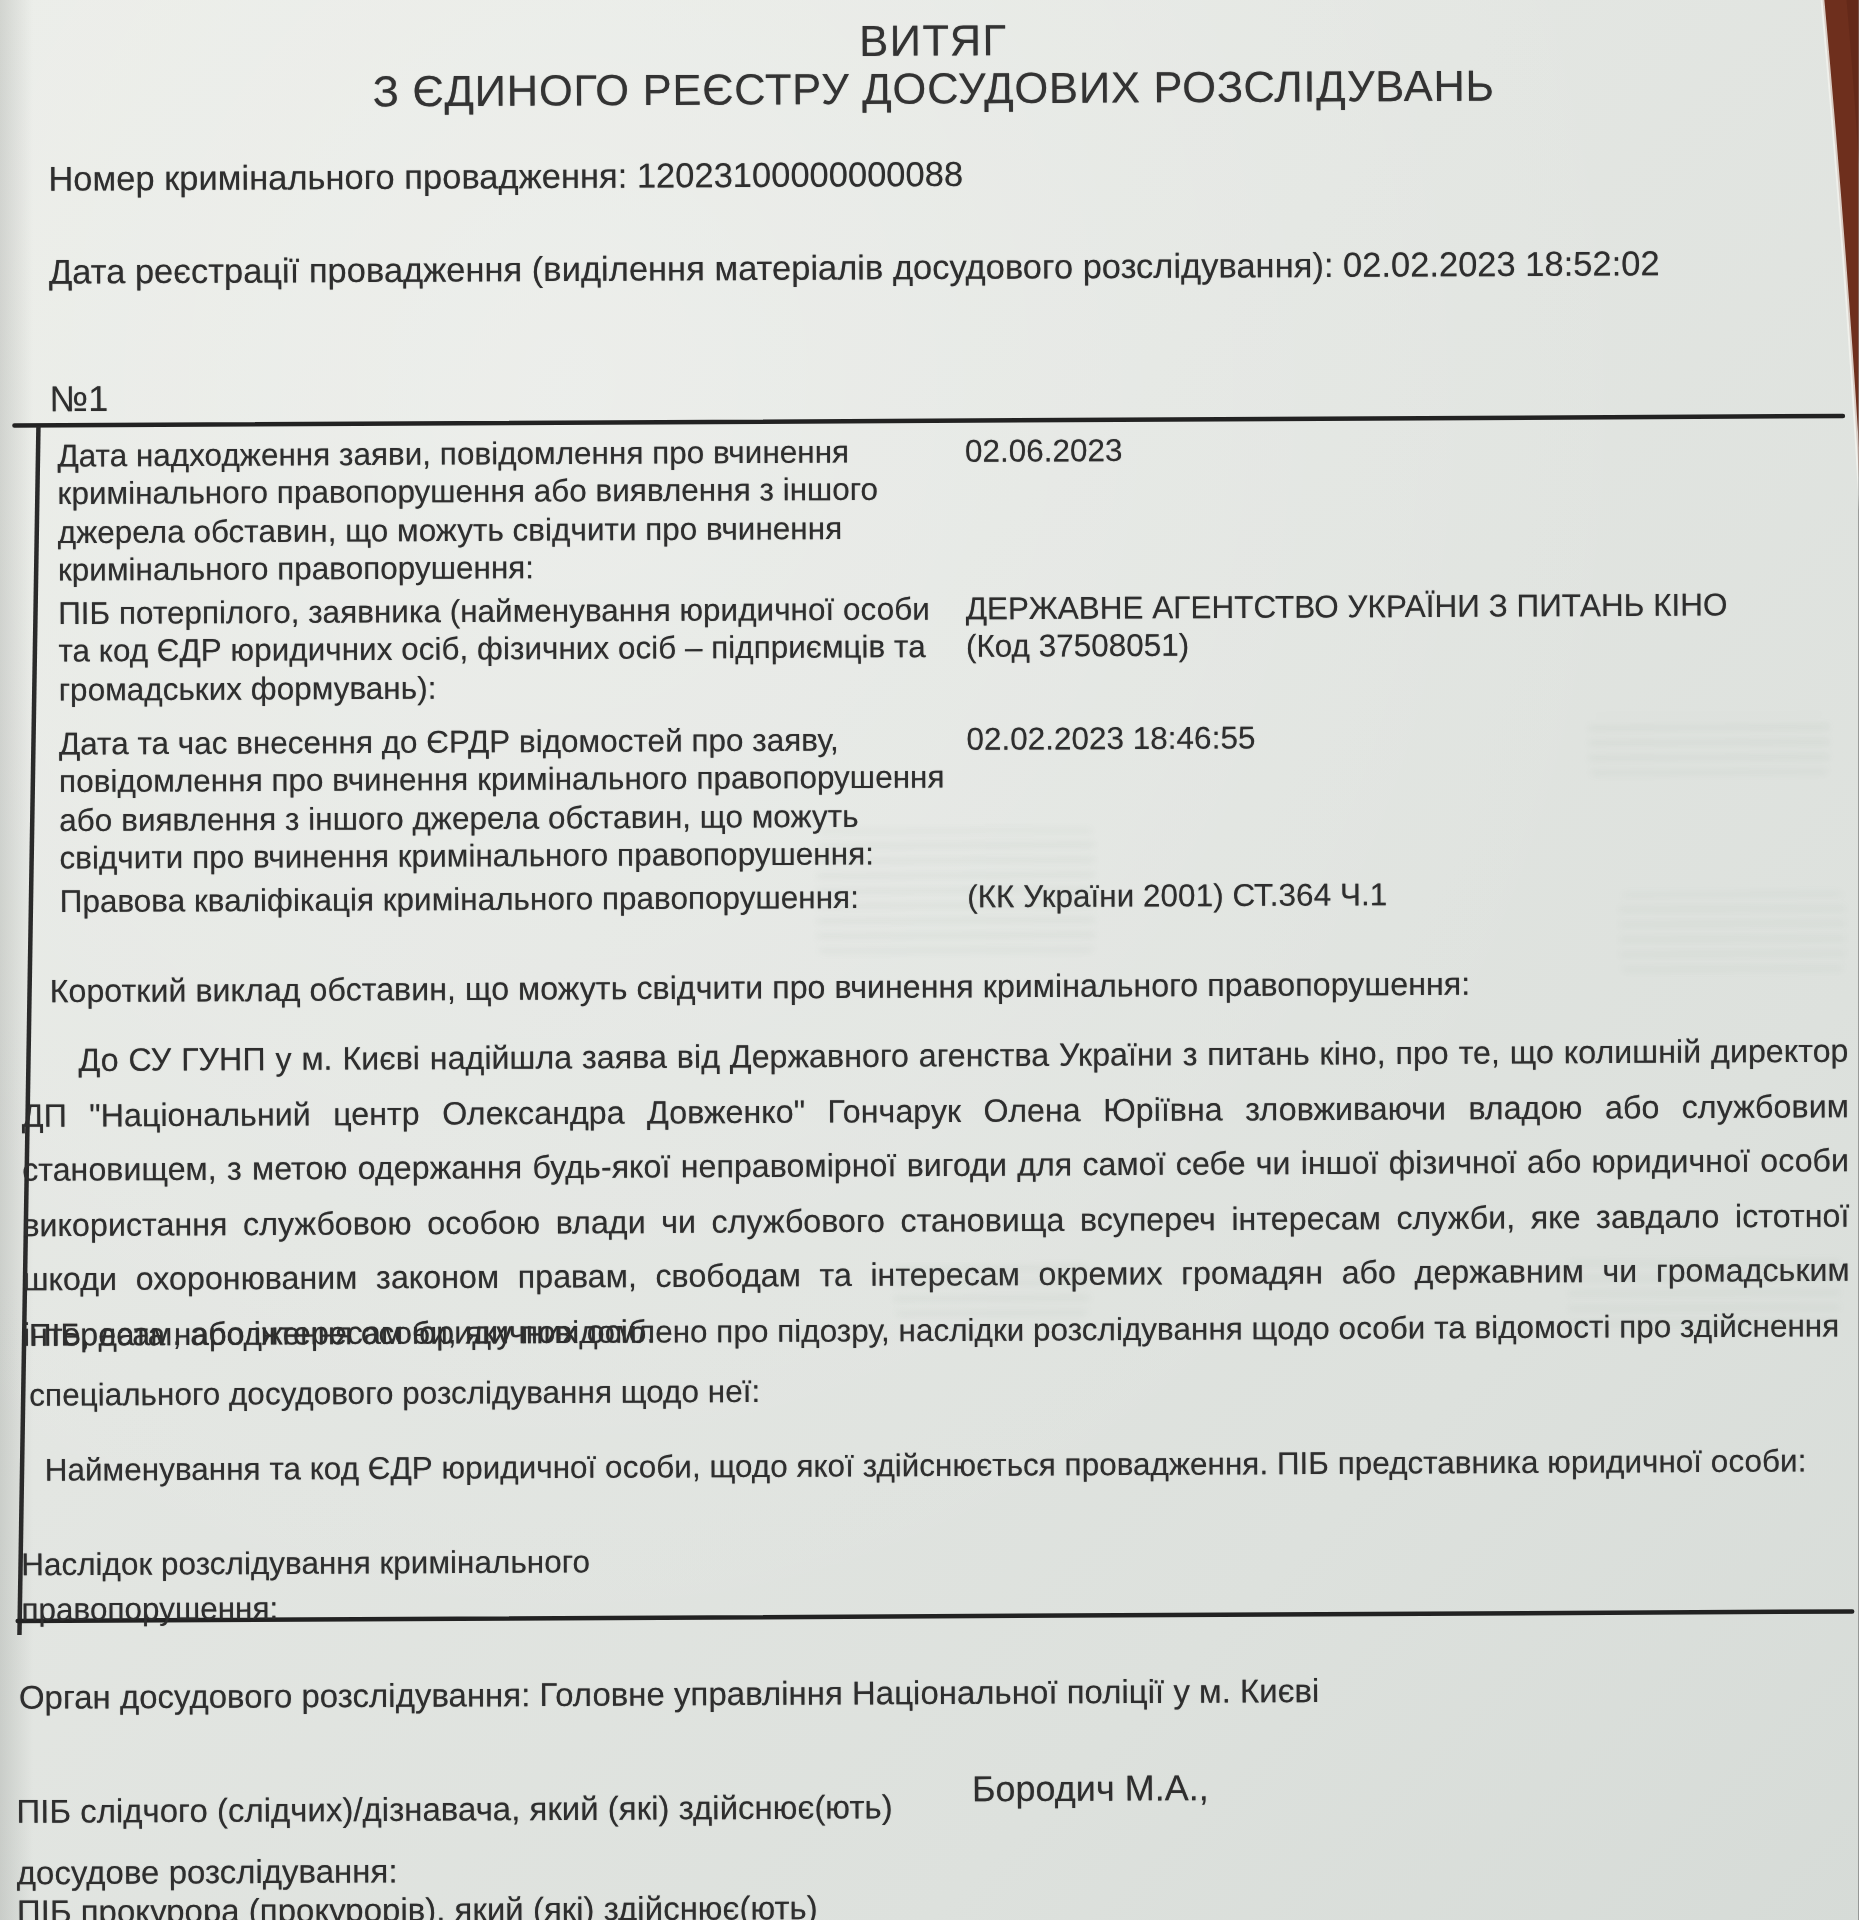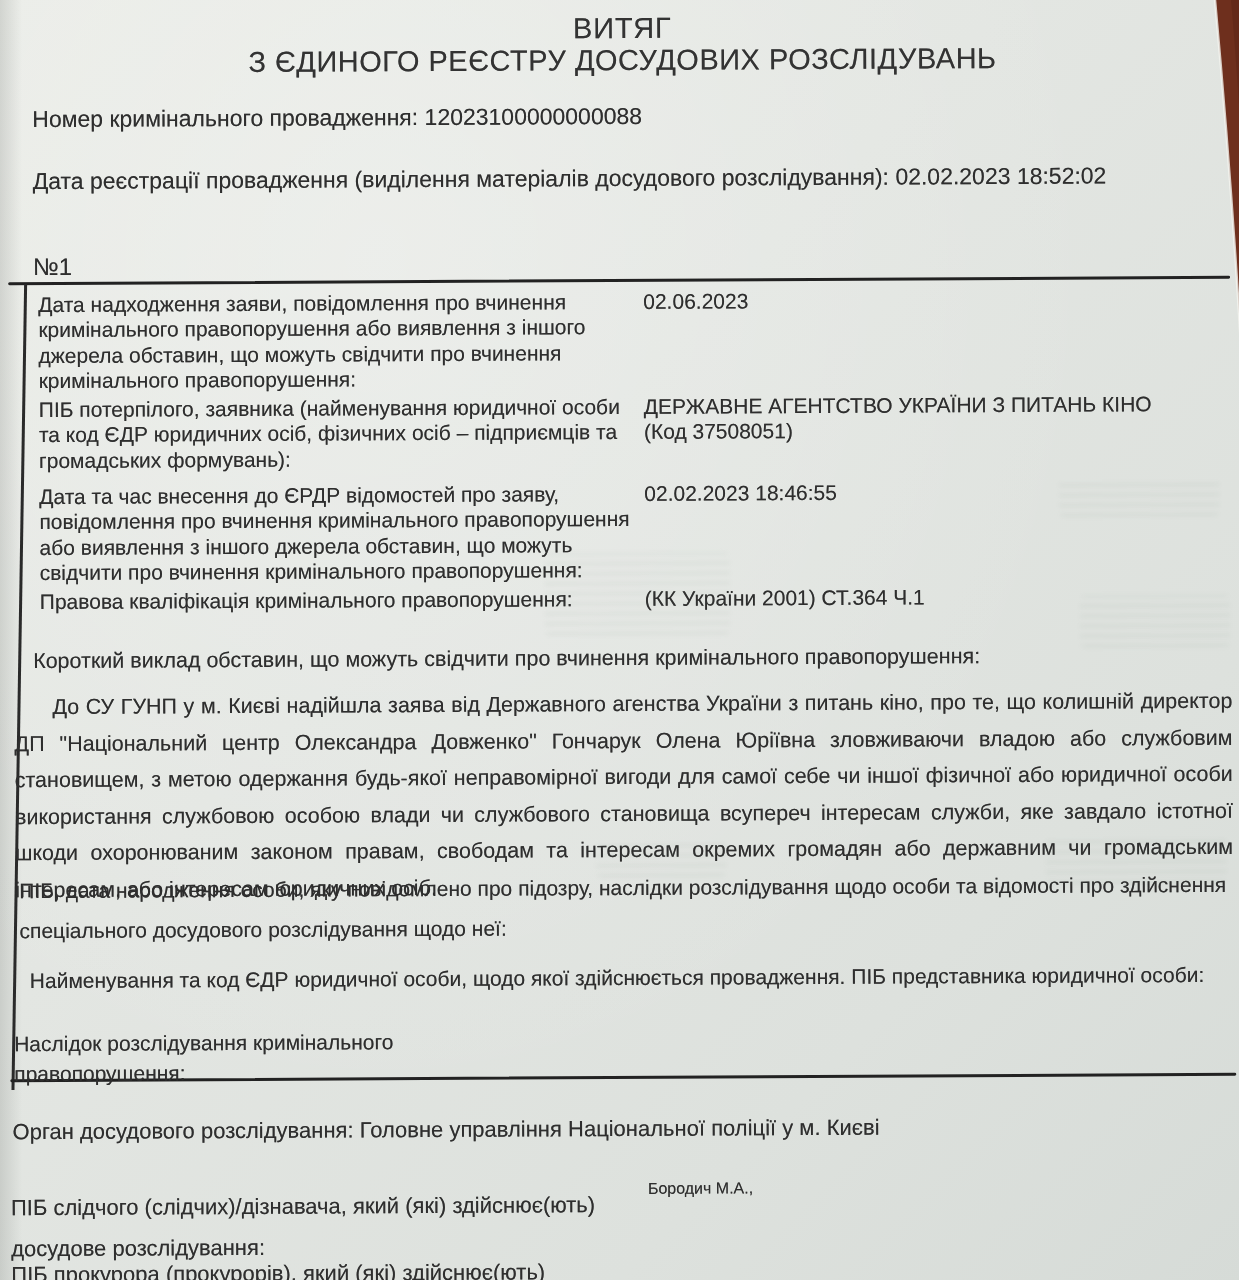--- a/index.html
+++ b/index.html
@@ -31,21 +31,21 @@
   .r3{top:481px;left:40px;}   .v3{top:481px;}
   .r4{top:586px;left:40px;}   .v4{top:586px;}
   .sumhead{left:33px;top:646px;font-size:21.5px;width:1190px;}
   .sumtext{left:14px;top:686px;width:1218px;font-size:21.5px;line-height:36.6px;
     text-align:justify;text-indent:38px;}
   .suspect{left:18px;top:868px;width:1215px;font-size:21px;line-height:40px;}
   .entity{left:28px;top:966px;width:1200px;font-size:21px;}
   .outcome{left:12px;top:1026px;width:420px;font-size:21px;line-height:30px;}
   .organ{left:10px;top:1116px;font-size:22px;}
   .invlabel{left:8px;top:1184px;width:650px;font-size:22px;line-height:41px;}
-  .invname{left:645px;top:1180px;font-size:16px;}
+  .invname{left:645px;top:1180px;font-size:24px;}
   .proslabel{left:8px;top:1259px;font-size:22px;}
   .desk{position:absolute;top:0;right:0;width:60px;height:580px;pointer-events:none;}
   .edge-shade-left{position:absolute;left:0;top:0;width:22px;height:100%;
     background:linear-gradient(90deg, rgba(90,95,90,0.18), rgba(90,95,90,0));}
   .smudge{position:absolute;border-radius:5px;opacity:0.5;filter:blur(2px);
     background:repeating-linear-gradient(0deg, rgba(115,138,122,0.17) 0 3px, transparent 3px 10px);}
   .sm1{left:1060px;top:479px;width:160px;height:40px;}
   .sm2{left:545px;top:553px;width:185px;height:82px;}
   .sm3{left:1080px;top:598px;width:150px;height:52px;}
   .sm4{left:595px;top:843px;width:130px;height:34px;}

